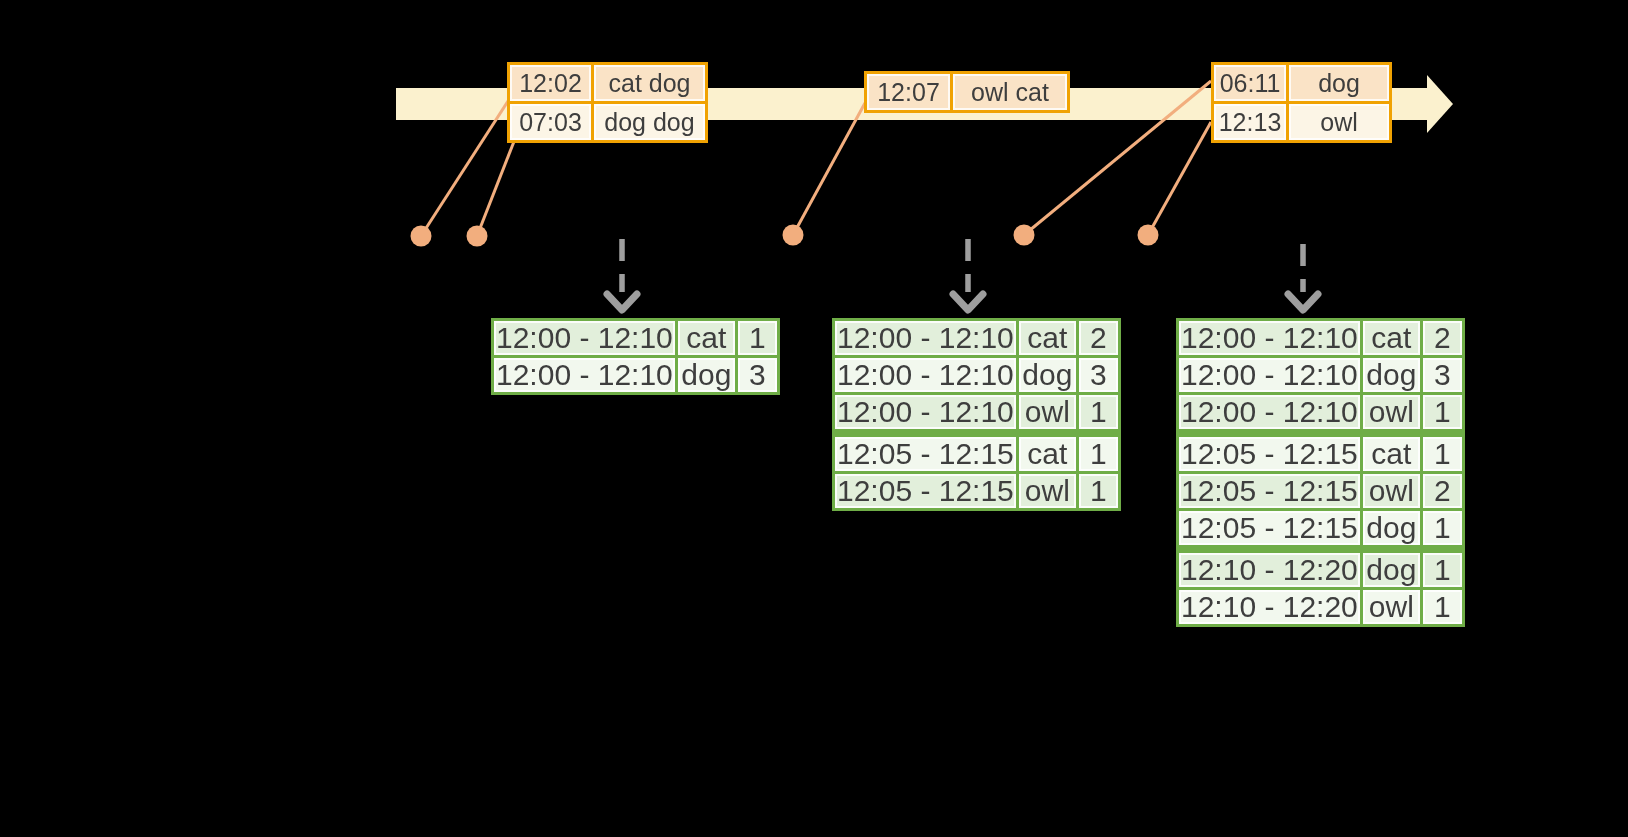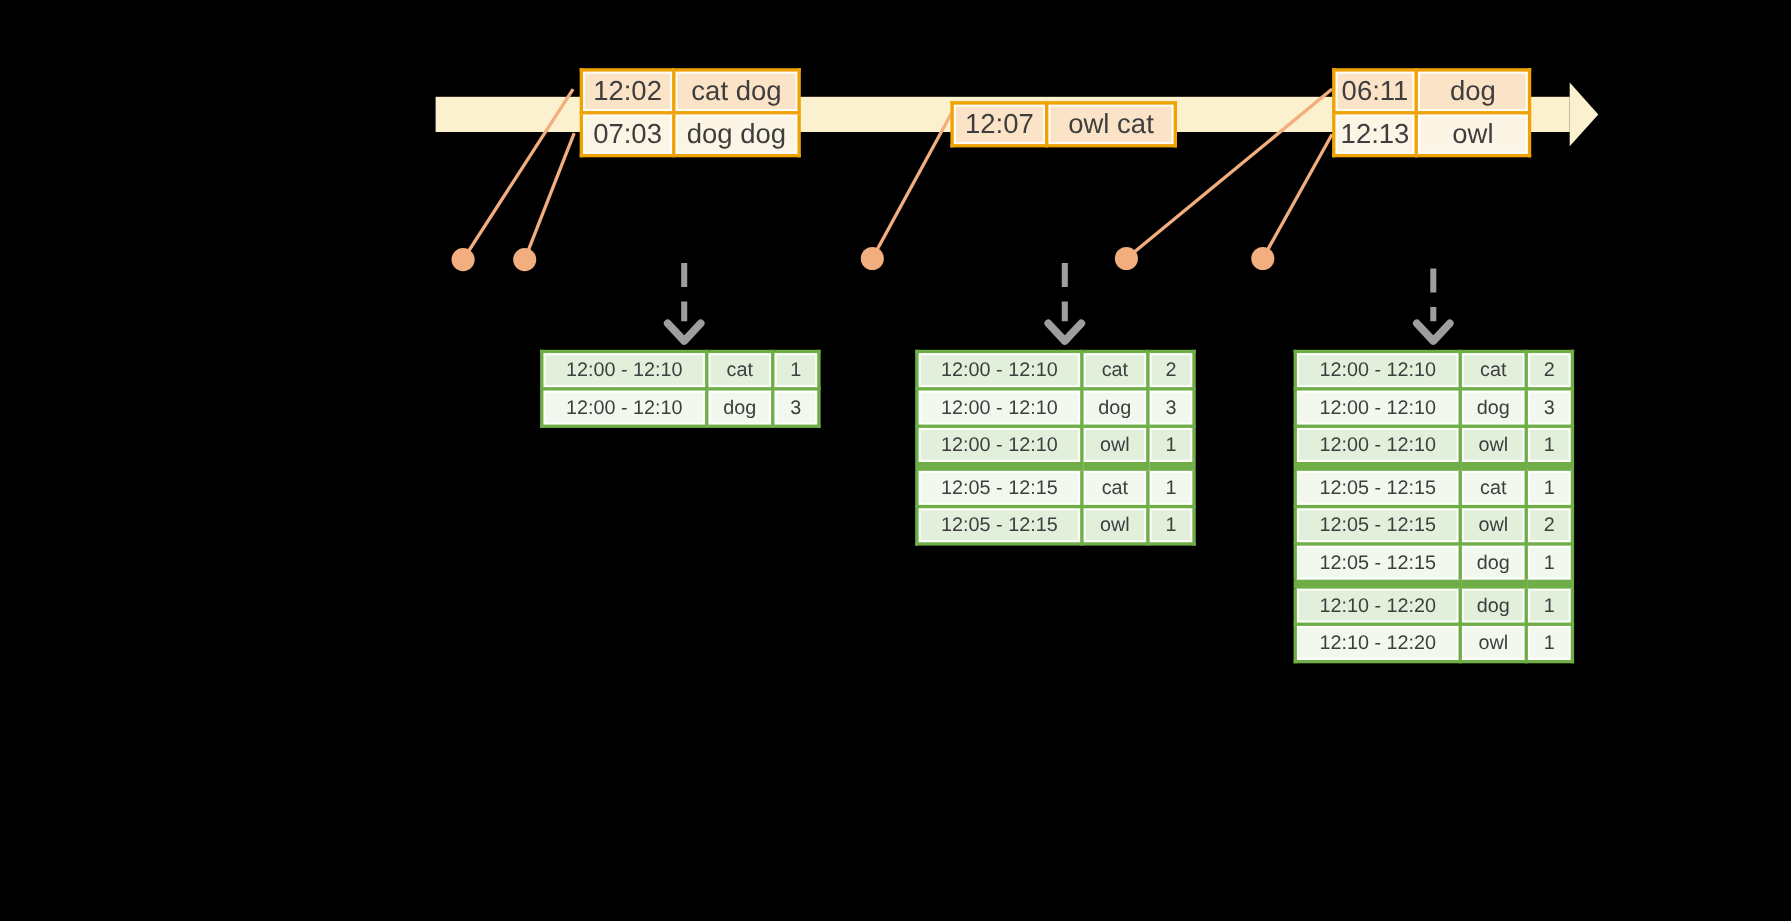--- a/index.html
+++ b/index.html
@@ -34,34 +34,34 @@
   
   .itable{border:1px solid var(--orange-border);}
   .itable td{
     border:3px solid var(--orange-border);
     box-shadow:inset 0 0 0 2px rgba(255,255,255,0.8);
     height:36px;text-align:center;vertical-align:middle;
     font-size:25px;color:var(--text);padding:0 4px;white-space:nowrap;
   }
   .itable tr:nth-of-type(odd) td{background:var(--orange-row-dark);}
   .itable tr:nth-of-type(even) td{background:var(--orange-row-light);}
-  .input-1{left:527px;top:62px;}
-  .input-2{left:864px;top:92px;}
+  .input-1{left:507px;top:62px;}
+  .input-2{left:864px;top:71px;}
   .input-3{left:1211px;top:62px;}
   .input-1 .c-time{width:84px;}  .input-1 .c-words{width:114px;}
   .input-2 .c-time{width:86px;}  .input-2 .c-words{width:117px;}
   .input-3 .c-time{width:75px;}  .input-3 .c-words{width:103px;}
 
   
   .rtable{border:2px solid var(--green-border);}
   .rtable td{
     border:3px solid var(--green-border);
     box-shadow:inset 0 0 0 2px rgba(255,255,255,0.85);
     height:31px;text-align:center;vertical-align:middle;
-    font-size:18px;color:var(--text);padding:0 2px;white-space:nowrap;
+    font-size:30px;color:var(--text);padding:0 2px;white-space:nowrap;
   }
   .rtable tr:nth-of-type(odd) td{background:var(--green-row-dark);}
   .rtable tr:nth-of-type(even) td{background:var(--green-row-light);}
   .c-window{width:150px;} .c-word{width:60px;} .c-count{width:42px;}
   .result-1{left:491px;top:318px;}
   .result-2{left:832px;top:318px;}
   .result-3{left:1176px;top:318px;}
   
   .result-2 tr:nth-of-type(4) td{border-top-width:8px;}
   .result-3 tr:nth-of-type(4) td,

